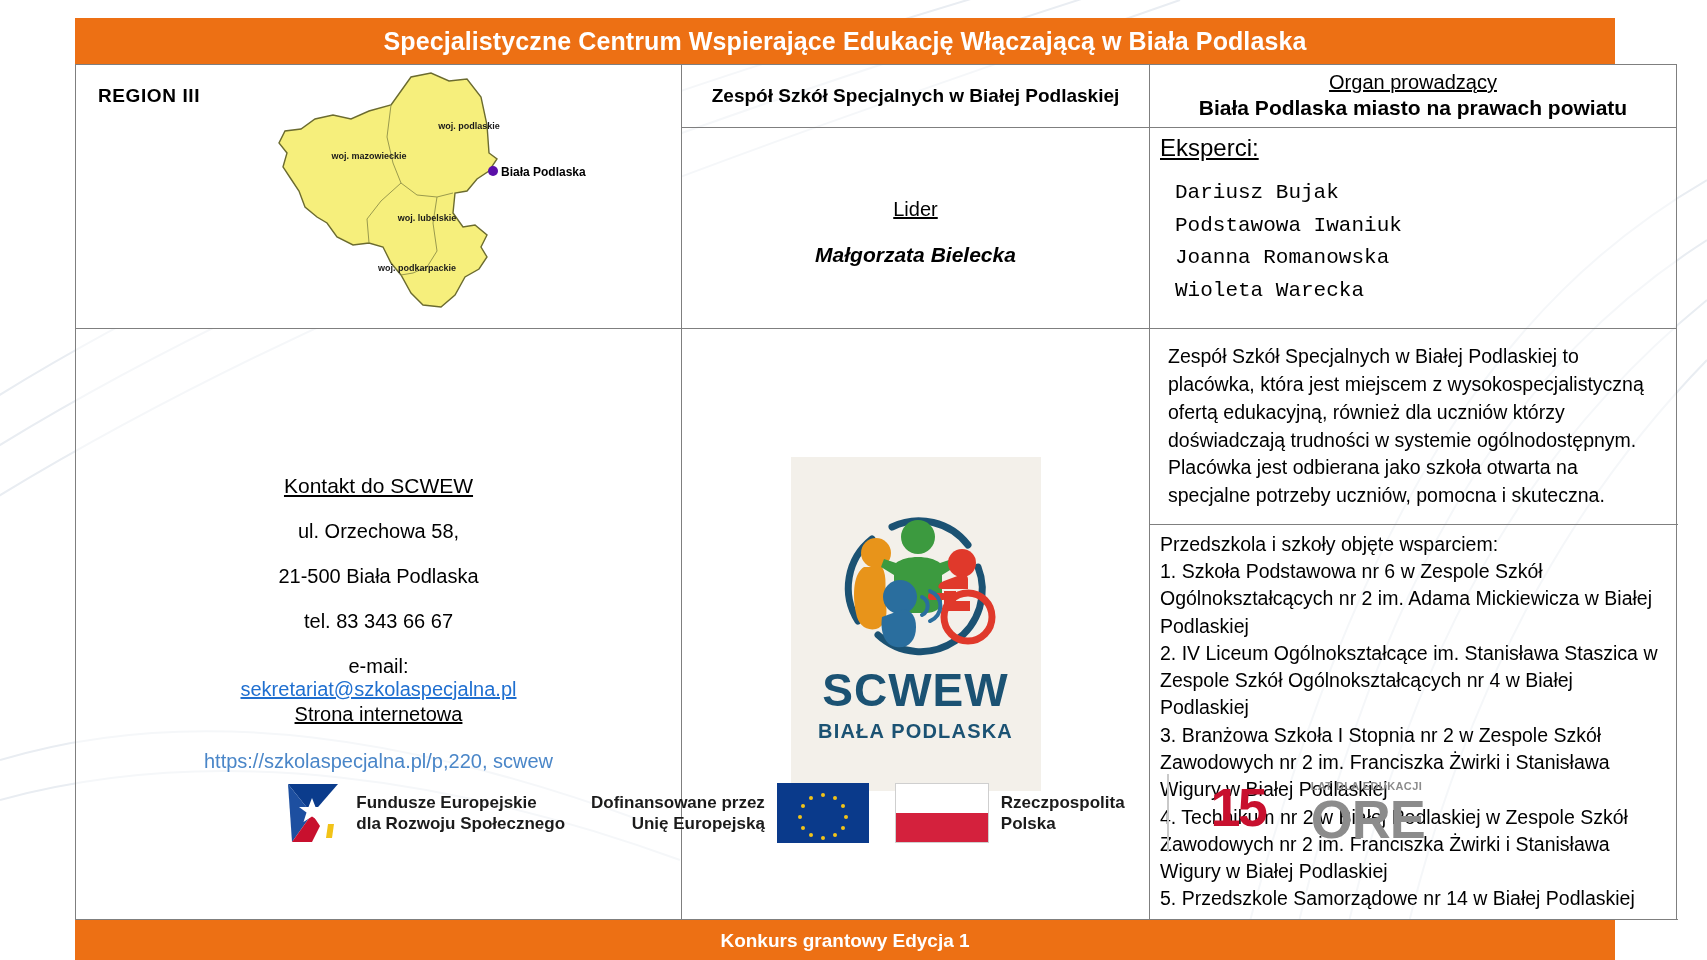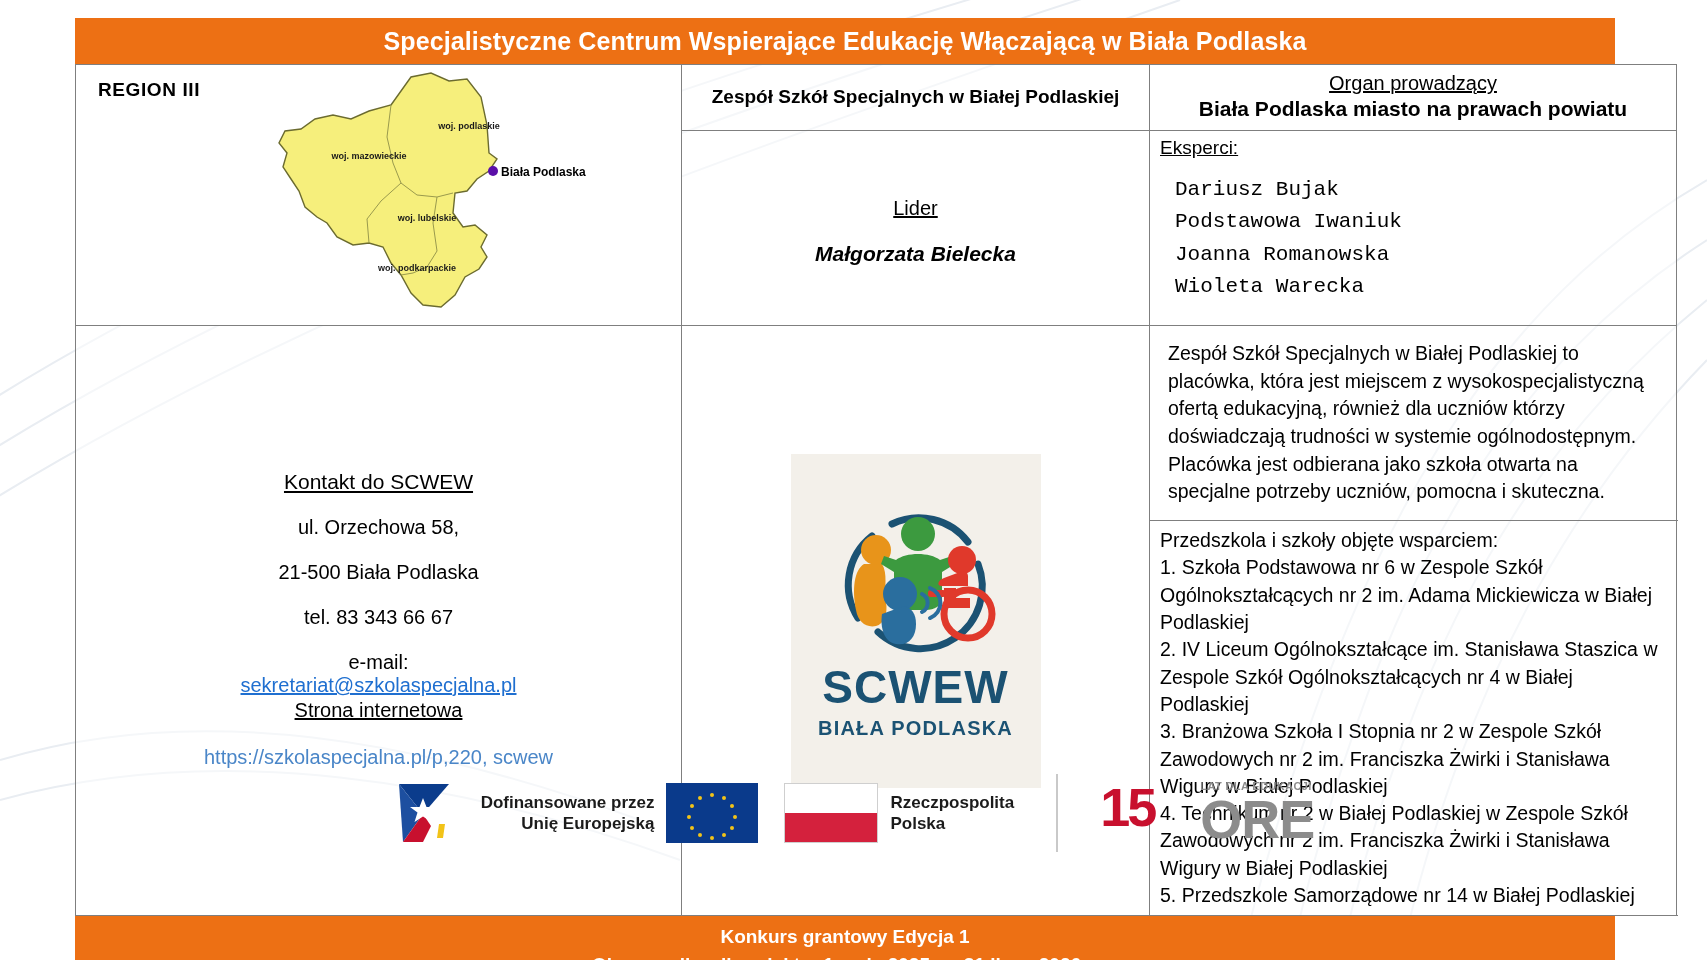--- a/index.html
+++ b/index.html
@@ -50,21 +50,21 @@
   }
   .c-map{width:585px;height:248px;padding:0;position:relative;vertical-align:top;background:#ffffff;}
   .c-school{width:447px;text-align:center;font-weight:bold;font-size:20px;}
   .c-organ{width:506px;text-align:center;}
   .organ-head{text-decoration:underline;font-size:20px;}
   .organ-body{font-weight:bold;font-size:21px;line-height:1.3;}
   .c-lider{text-align:center;}
   .lider-head{text-decoration:underline;font-size:20px;margin-top:8px;}
   .lider-name{font-weight:bold;font-size:21px;margin-top:22px;font-style:italic;}
   .c-experts{padding:10px 0 10px 110px;vertical-align:middle;}
-  .experts-head{text-decoration:underline;font-size:19px;margin-bottom:10px;}
+  .experts-head{text-decoration:underline;font-size:24px;margin-bottom:10px;}
   .experts-list{list-style:none;margin:15px;padding:0;font-family:Liberation Mono, monospace;}
   .experts-list li{font-size:21px;line-height:1.55;}
 
   
   .c-contact{width:292px;text-align:center;vertical-align:middle;padding:14px 6px;}
   .contact-head{text-decoration:underline;font-size:21px;margin-bottom:22px;}
   .contact-line{font-size:20px;margin-bottom:22px;}
   .contact-label{font-size:20px;}
   .contact-mail{color:#1F6FD0;text-decoration:underline;font-size:20px;display:block;word-break:break-all;}
   .contact-www-head{text-decoration:underline;font-size:20px;margin-top:2px;}
@@ -130,21 +130,21 @@
 </div>
 
 <div class="poster">
 
   <div class="title-bar">Specjalistyczne Centrum Wspierające Edukację Włączającą w Biała Podlaska</div>
 
   <table class="tbl">
     <tbody>
         <tr>
       <td class="c-map" rowspan="2">
-        <div style="position:absolute;left:22px;top:14px;font-size:19px;font-weight:bold;letter-spacing:.6px;">REGION III</div>
+        <div style="position:absolute;left:22px;top:20px;font-size:19px;font-weight:bold;letter-spacing:.6px;">REGION III</div>
         <svg width="400" height="246" viewBox="0 0 400 246" style="position:absolute;left:165px;top:2px;">
           <path d="M150,38 L170,10 L190,6 L208,14 L226,12 L240,30 L246,58 L248,86 L256,92 L248,104
                    L236,112 L226,124 L214,126 L212,146 L222,160 L234,158 L246,168 L240,180 L246,190
                    L238,202 L224,210 L214,228 L200,240 L182,238 L170,226 L160,208 L150,196 L142,180
                    L128,176 L112,178 L96,170 L86,156 L76,150 L64,140 L58,124 L50,112 L42,100 L46,86
                    L38,76 L44,64 L60,62 L74,52 L92,48 L110,52 L128,44 Z" fill="#F6EF7C" stroke="#6b6b2f" stroke-width="1.4"></path>
           <path d="M150,38 L146,70 L152,96 L160,116 L176,128 L196,130 L212,126" fill="none" stroke="#9a9a4d" stroke-width="1"></path>
           <path d="M160,116 L140,134 L126,152 L128,176" fill="none" stroke="#9a9a4d" stroke-width="1"></path>
           <path d="M196,130 L192,156 L196,184 L186,200 L172,206 L160,208" fill="none" stroke="#9a9a4d" stroke-width="1"></path>
           <text x="228" y="62" font-size="9" font-weight="bold" fill="#1a1a1a" font-family="Liberation Sans, sans-serif" text-anchor="middle">woj. podlaskie</text>
@@ -246,20 +246,24 @@
 <div class="logo-strip">
 
   <div class="logo-item">
     <svg width="62" height="66" viewBox="0 0 62 66">
       <path d="M6,4 L56,4 L30,34 Z" fill="#0B3C8C"></path>
       <path d="M6,4 L30,34 L10,62 Z" fill="#1D4FA0"></path>
       <path d="M10,62 L30,34 L38,46 L30,62 Z" fill="#C8102E"></path>
       <path d="M30,18 L33.5,27 L43,27 L35.5,32.5 L38.5,42 L30,36.5 L21.5,42 L24.5,32.5 L17,27 L26.5,27 Z" fill="#ffffff"></path>
       <path d="M46,44 L52,44 L50,58 L44,58 Z" fill="#F2C318"></path>
     </svg>
+    <div class="logo-text">
+      <div>Fundusze Europejskie</div>
+      <div>dla Rozwoju Społecznego</div>
+    </div>
   </div>
 
   <div class="logo-item">
     <div class="logo-text" style="text-align:right;">
       <div>Dofinansowane przez</div>
       <div>Unię Europejską</div>
     </div>
     <div class="eu-flag">
       <svg width="92" height="60" viewBox="0 0 92 60">
         <g fill="#F2C318">

